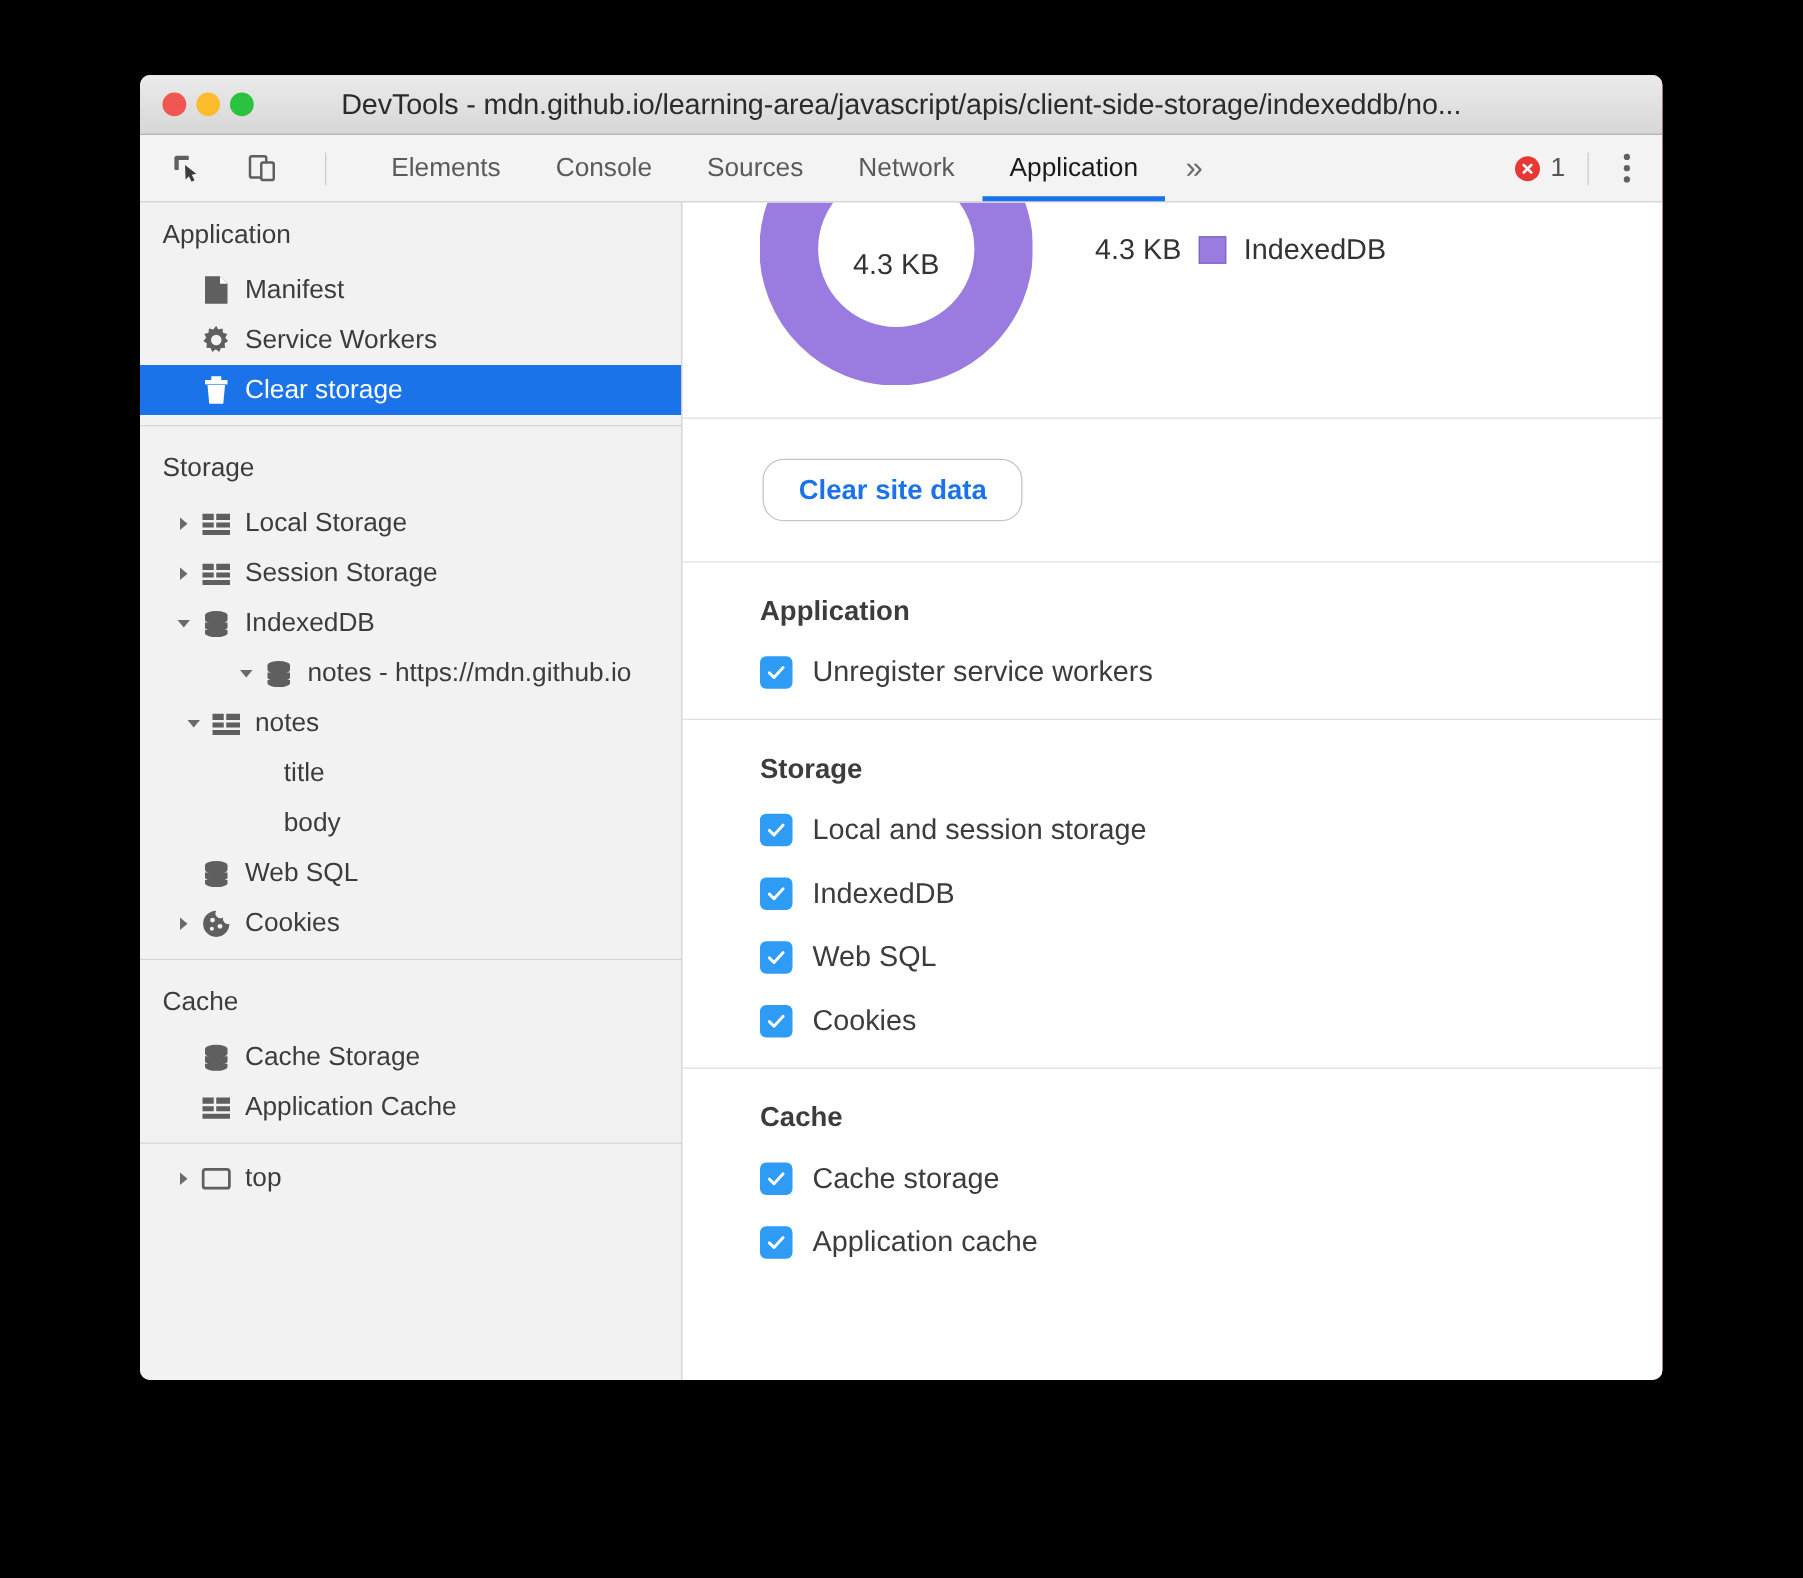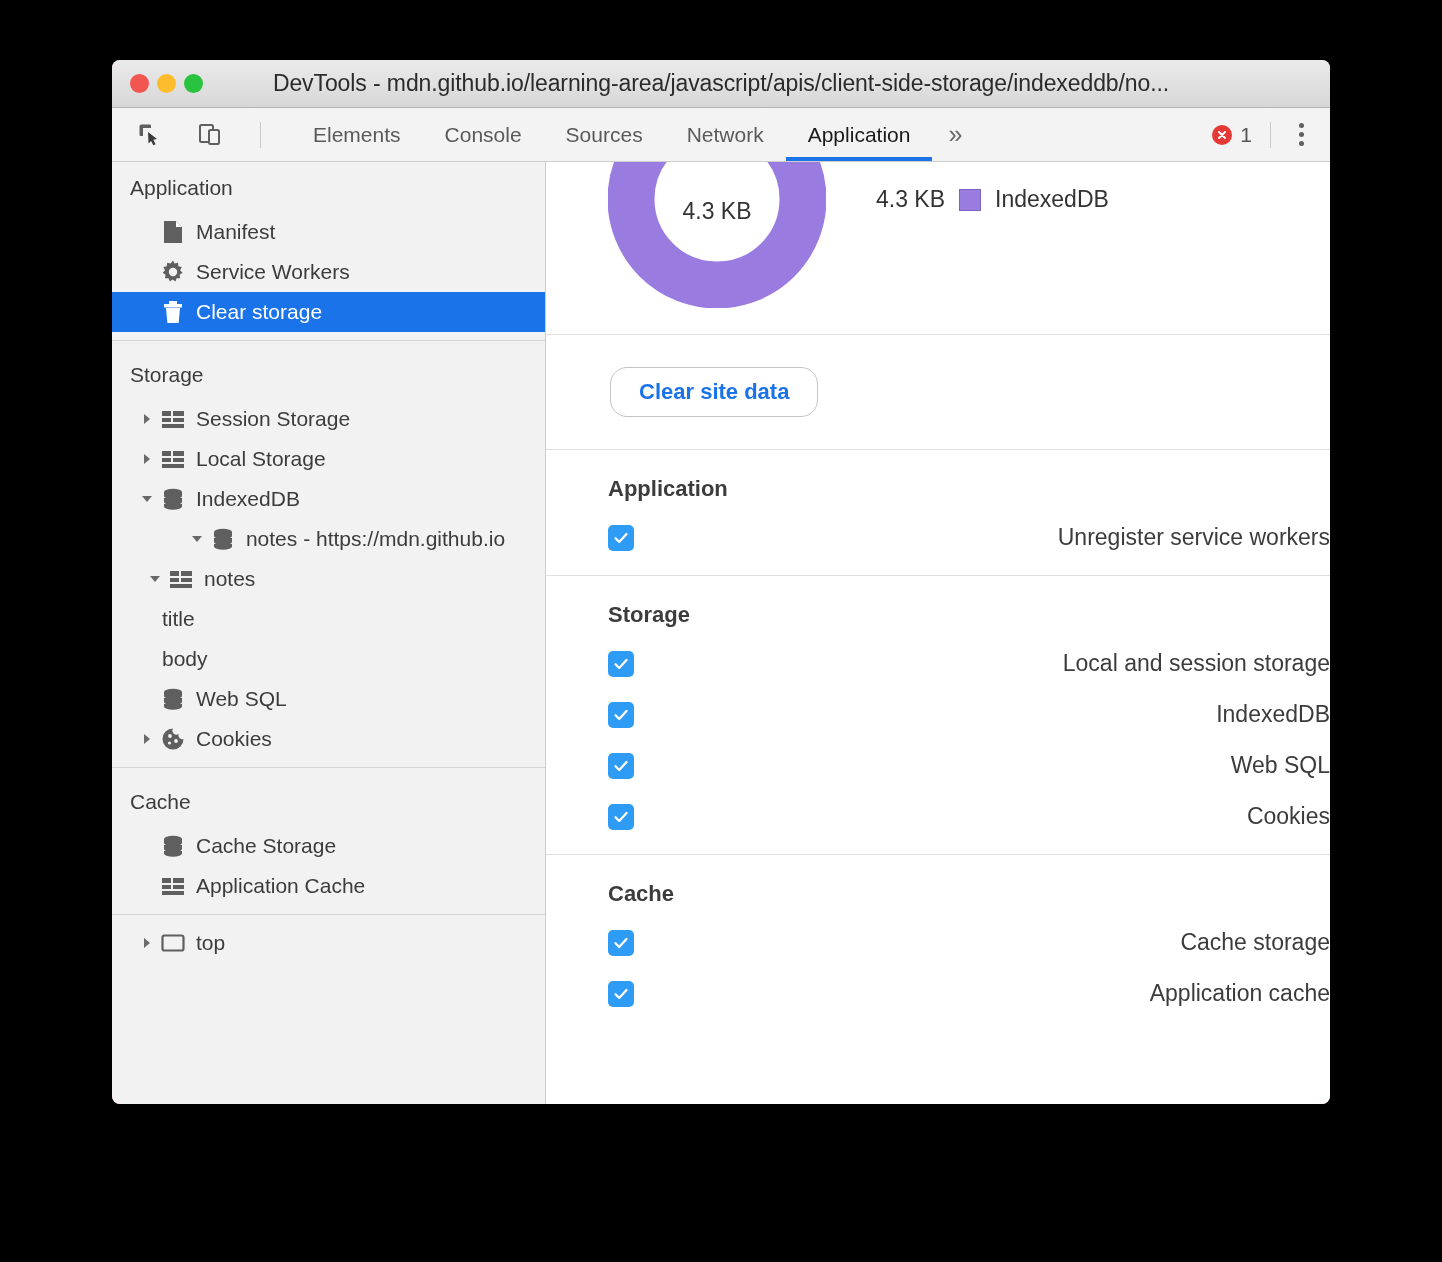--- a/index.html
+++ b/index.html
@@ -166,21 +166,21 @@
   .twisty {
     width: 18px; height: 18px;
     flex: 0 0 18px;
     display: flex; align-items: center; justify-content: center;
     margin-right: 4px;
   }
   .twisty.spacer { visibility: hidden; }
   .ind-1 { padding-left: 26px; }
   .ind-2 { padding-left: 36px; justify-content: center; }
   .ind-3 { padding-left: 34px; }
-  .ind-4 { padding-left: 50px; }
+  .ind-4 { padding-left: 115px; }
 
   
   .main {
     flex: 1;
     background: #ffffff;
     overflow: hidden;
   }
   .usage-block {
     height: 173px;
     display: flex;
@@ -246,21 +246,20 @@
     font-size: 22px;
     font-weight: bold;
     color: #3c3c3c;
     margin-bottom: 22px;
   }
   .opt-row {
     display: flex;
     align-items: center;
     gap: 16px;
     margin-bottom: 24px;
-    justify-content: space-between;
   }
   .opt-row:last-child { margin-bottom: 0; }
   .cbox {
     width: 26px; height: 26px;
     border-radius: 5px;
     background: #2e9bf5;
     flex: 0 0 26px;
     display: flex; align-items: center; justify-content: center;
   }
   .opt-label { font-size: 23px; color: #3c3c3c; }
@@ -375,39 +374,39 @@
           </span>
           <span class="sb-ico">
             <svg width="24" height="20" viewBox="0 0 24 20">
                 <rect x="1" y="2" width="9" height="5" fill="#5f5f5f"></rect>
                 <rect x="12" y="2" width="11" height="5" fill="#5f5f5f"></rect>
                 <rect x="1" y="9" width="9" height="4" fill="#5f5f5f"></rect>
                 <rect x="12" y="9" width="11" height="4" fill="#5f5f5f"></rect>
                 <rect x="1" y="15" width="22" height="4" fill="#5f5f5f"></rect>
               </svg>
           </span>
-          <span>Session Storage</span>
+          <span>Local Storage</span>
         </div>
 
         <div class="sb-item ind-1">
           <span class="twisty">
             <svg width="12" height="12" viewBox="0 0 12 12">
                 <path d="M3 1 L9 6 L3 11 Z" fill="#6a6a6a"></path>
               </svg>
           </span>
           <span class="sb-ico">
             <svg width="24" height="20" viewBox="0 0 24 20">
                 <rect x="1" y="2" width="9" height="5" fill="#5f5f5f"></rect>
                 <rect x="12" y="2" width="11" height="5" fill="#5f5f5f"></rect>
                 <rect x="1" y="9" width="9" height="4" fill="#5f5f5f"></rect>
                 <rect x="12" y="9" width="11" height="4" fill="#5f5f5f"></rect>
                 <rect x="1" y="15" width="22" height="4" fill="#5f5f5f"></rect>
               </svg>
           </span>
-          <span>Local Storage</span>
+          <span>Session Storage</span>
         </div>
 
         <div class="sb-item ind-1">
           <span class="twisty">
             <svg width="12" height="12" viewBox="0 0 12 12">
                 <path d="M1 3 L11 3 L6 9 Z" fill="#6a6a6a"></path>
               </svg>
           </span>
           <span class="sb-ico">
             <svg width="24" height="24" viewBox="0 0 24 24">

